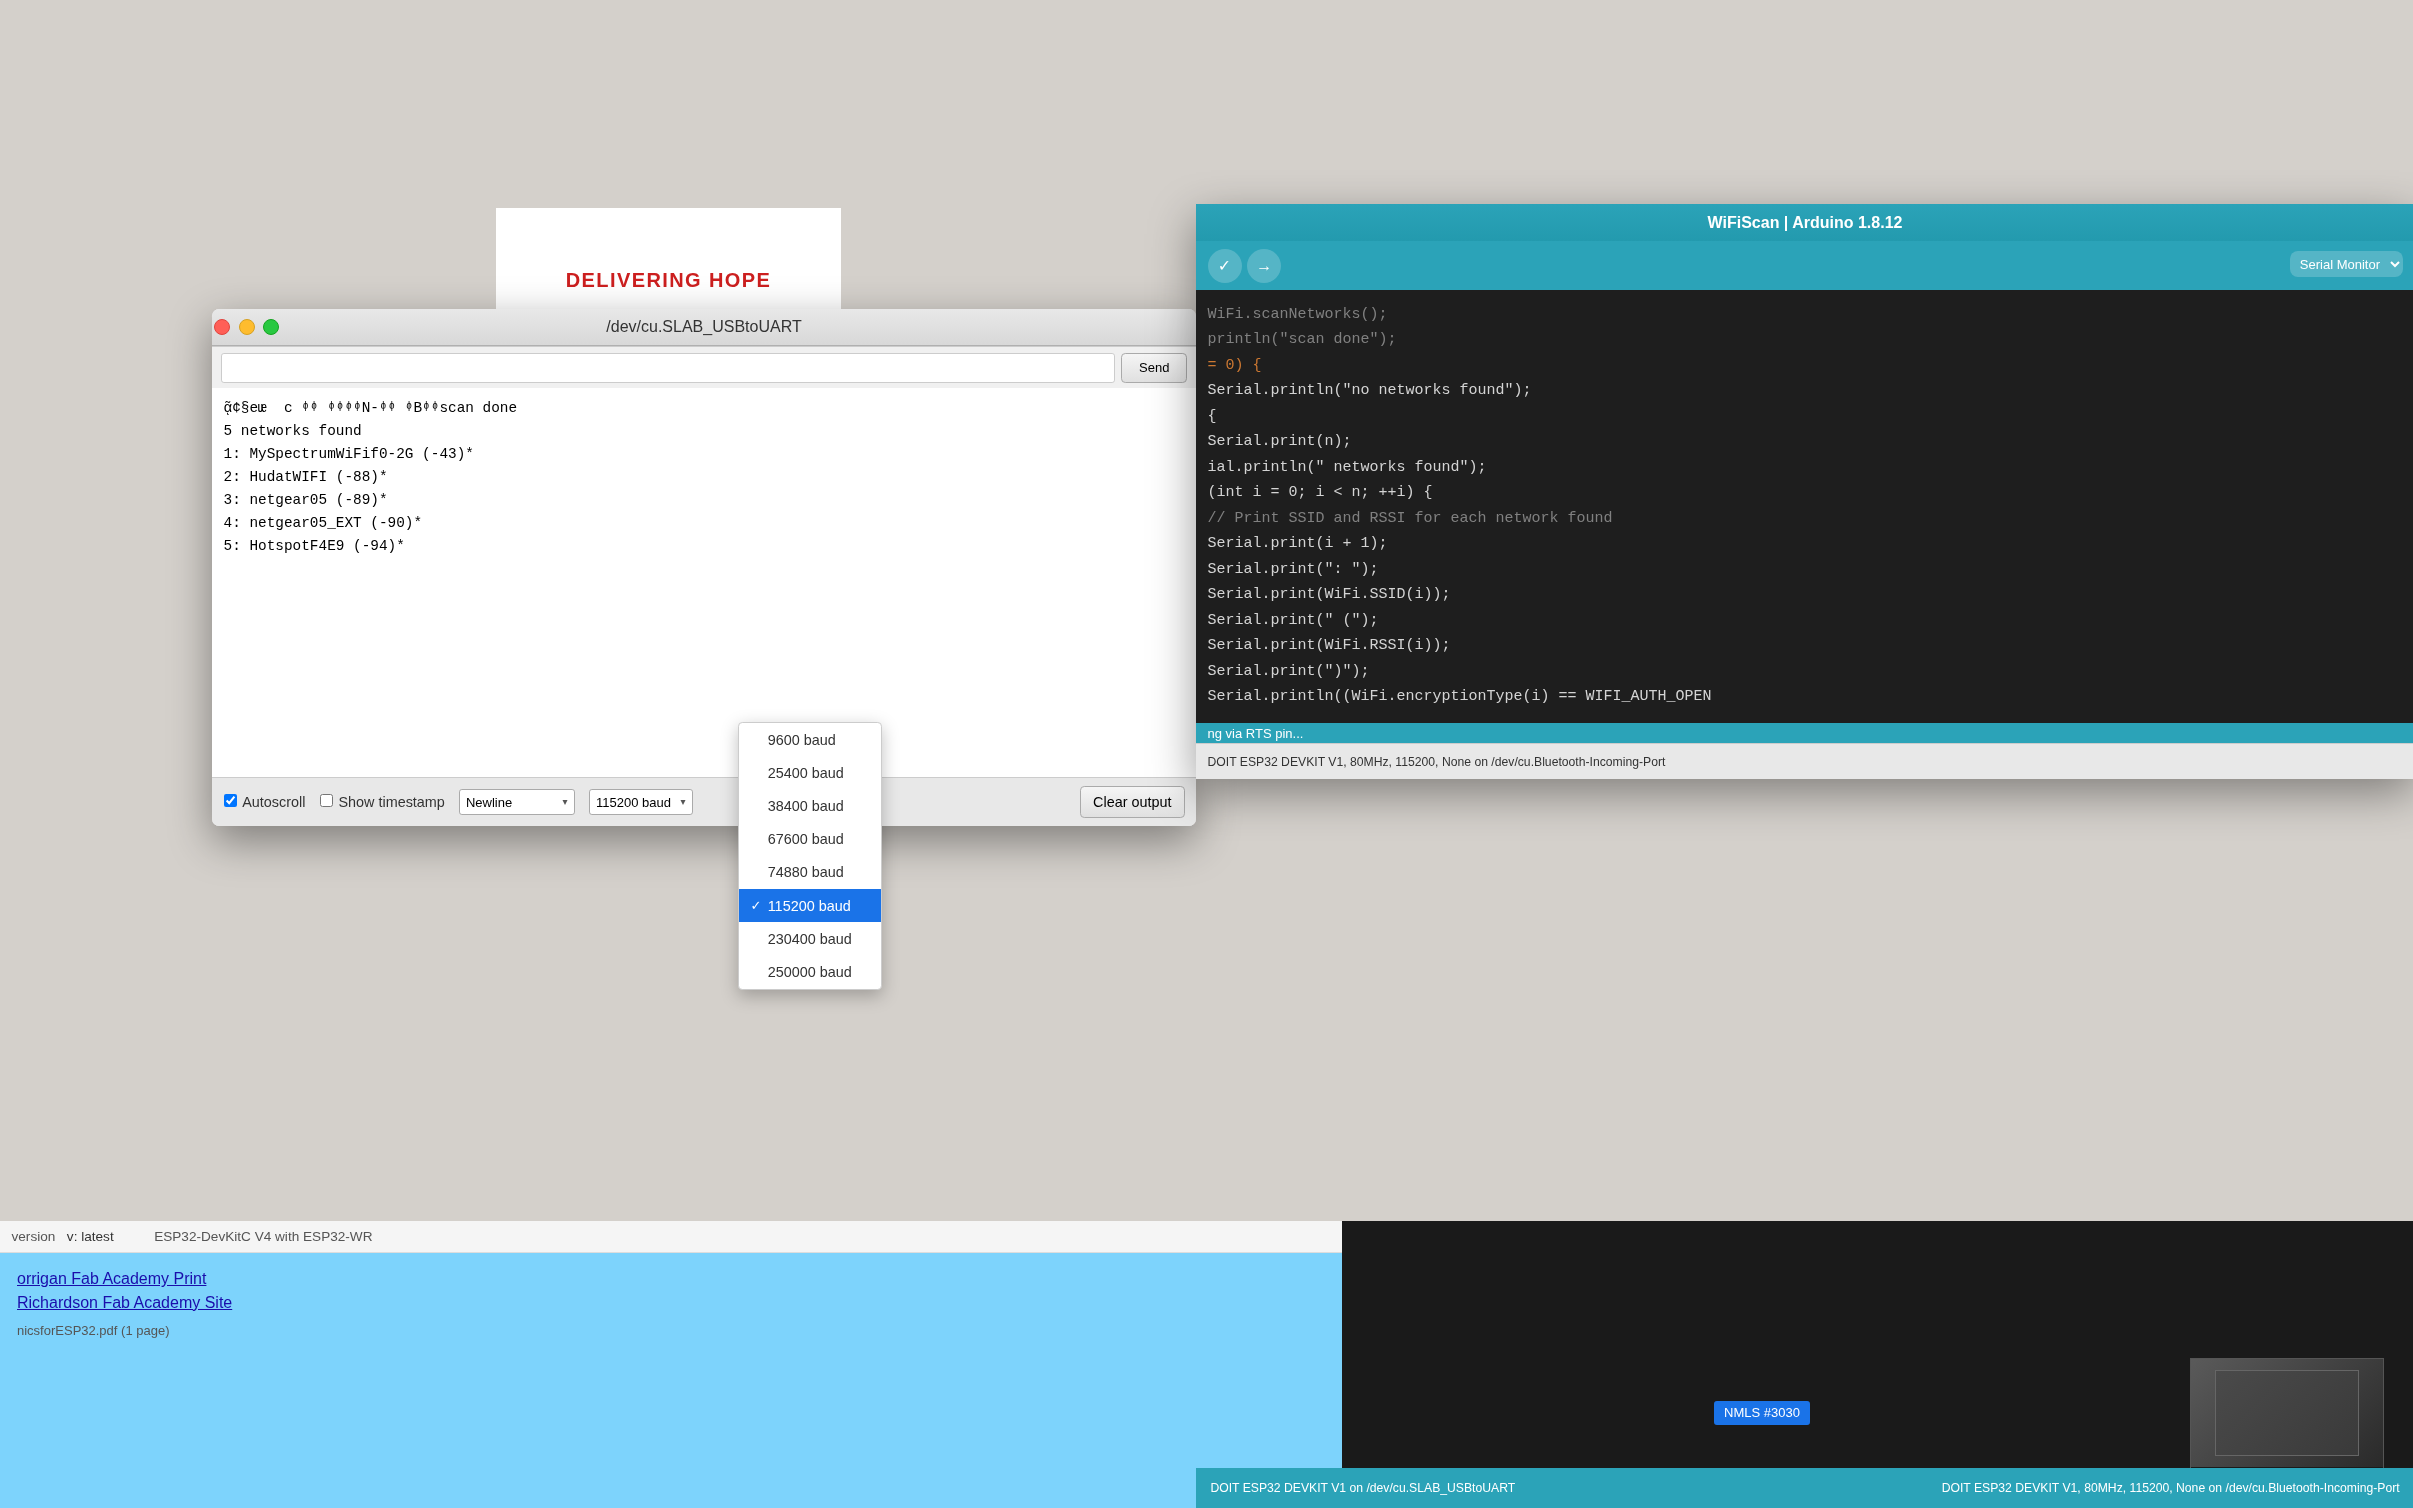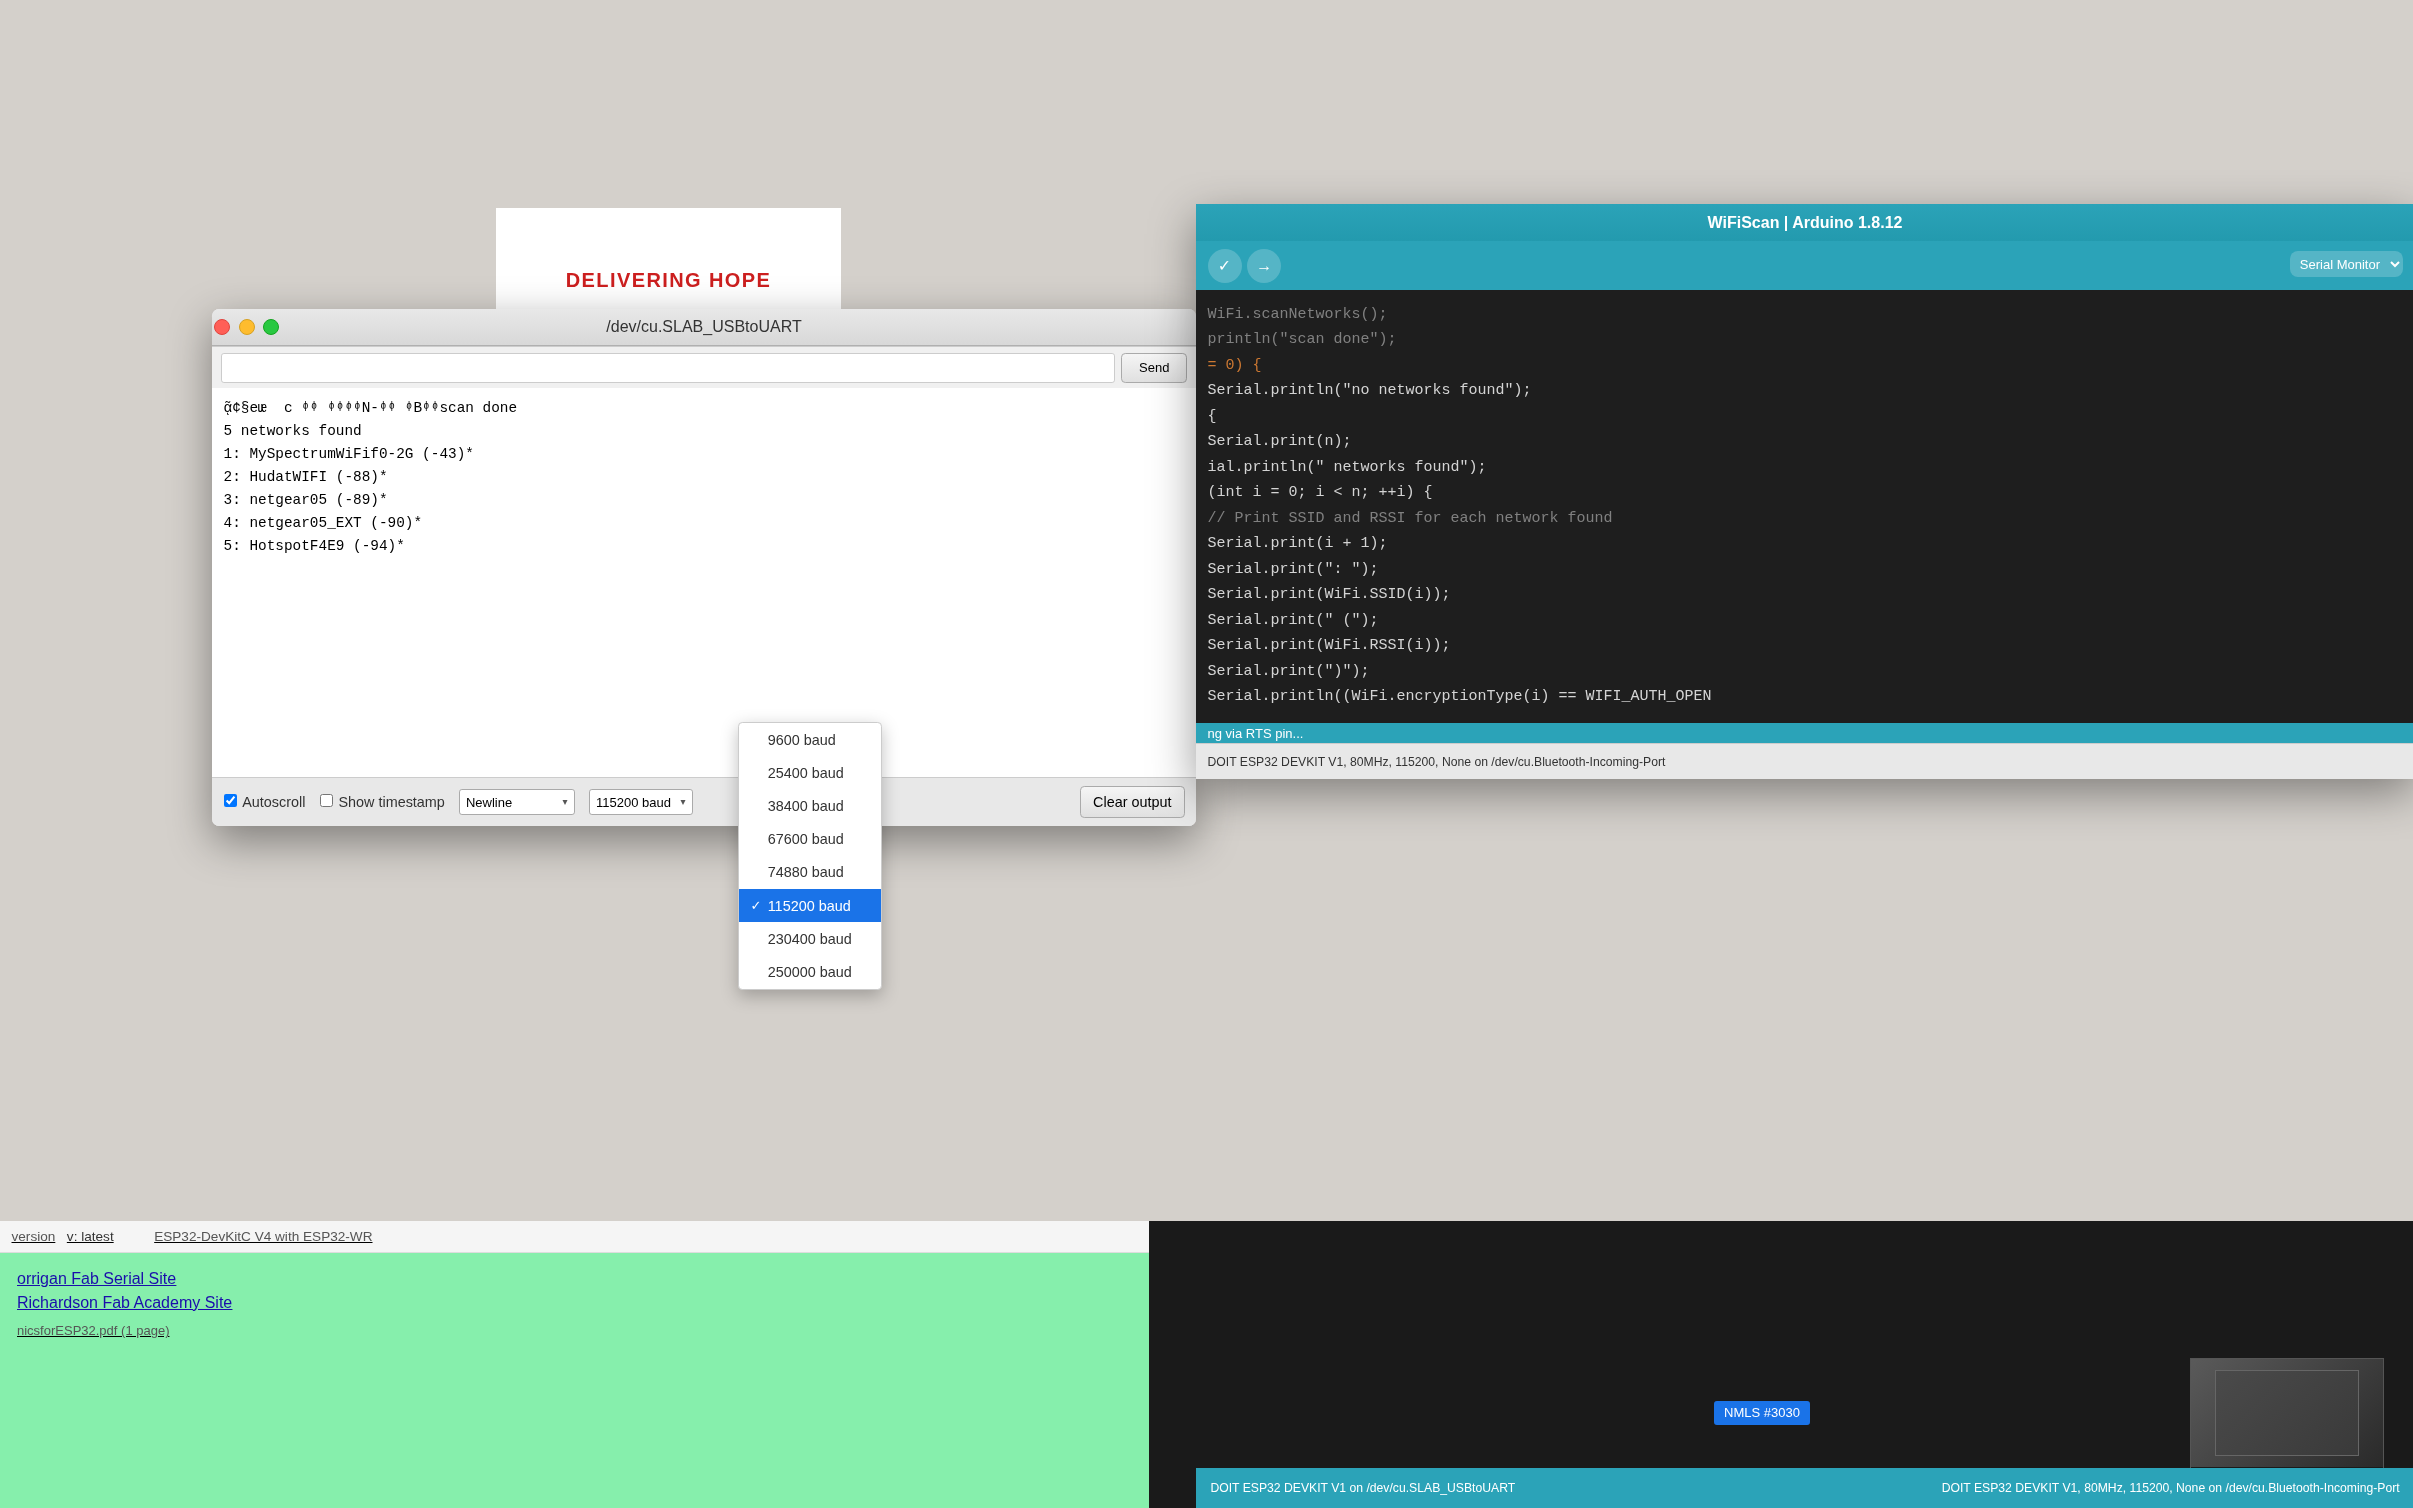--- a/index.html
+++ b/index.html
@@ -467,28 +467,28 @@
   <div class="arduino-serial-bar">
     <span>ng via RTS pin...</span>
   </div>
   <div class="arduino-status-bar">
     <span>DOIT ESP32 DEVKIT V1, 80MHz, 115200, None on /dev/cu.Bluetooth-Incoming-Port</span>
   </div>
 </div>
 
 <div style="position:absolute;bottom:0;left:0;width:100%;height:287px;background:#1a1a1a;overflow:hidden;">
 
-  <div style="position:absolute;top:0;left:0;width:1149px;height:287px;background:#86efac;overflow:hidden;text-decoration:underline;">
+  <div style="position:absolute;top:0;left:0;width:1342px;height:287px;background:#7dd3fc;overflow:hidden;">
     <div style="background:#f5f5f5;height:32px;border-bottom:0.7px solid #ddd;display:flex;align-items:center;padding:0 11.5px;font-size:13.6px;gap:11.5px;">
       <span style="color:#555;">version</span>
       <span style="color:#333;">v: latest</span>
       <span style="margin-left:29px;color:#555;">ESP32-DevKitC V4 with ESP32-WR</span>
     </div>
     <div style="padding:11.5px 17px;">
-      <div style="color:#1a0dab;text-decoration:underline;font-size:16px;margin:5.7px 0;cursor:pointer;">orrigan Fab Serial Site</div>
+      <div style="color:#1a0dab;text-decoration:underline;font-size:16px;margin:5.7px 0;cursor:pointer;">orrigan Fab Academy Print</div>
       <div style="color:#1a0dab;text-decoration:underline;font-size:16px;margin:5.7px 0;cursor:pointer;">Richardson Fab Academy Site</div>
       <div style="font-size:13px;color:#555;margin-top:11.5px;">nicsforESP32.pdf (1 page)</div>
     </div>
   </div>
 
   <div style="position:absolute;top:180px;right:603px;background:#1a73e8;color:white;padding:4.3px 10px;font-size:13px;border-radius:2.9px;">NMLS #3030</div>
 
   <div style="position:absolute;bottom:7.2px;right:29px;width:194px;background:#2a2a2a;border:1.4px solid #555;">
     <div style="width:100%;height:108px;background:linear-gradient(135deg,#5a5a5a,#2a2a2a);display:flex;align-items:center;justify-content:center;">
       <div style="width:144px;height:86px;background:linear-gradient(135deg,#4a4a4a,#3a3a3a);border:0.7px solid #666;"></div>

